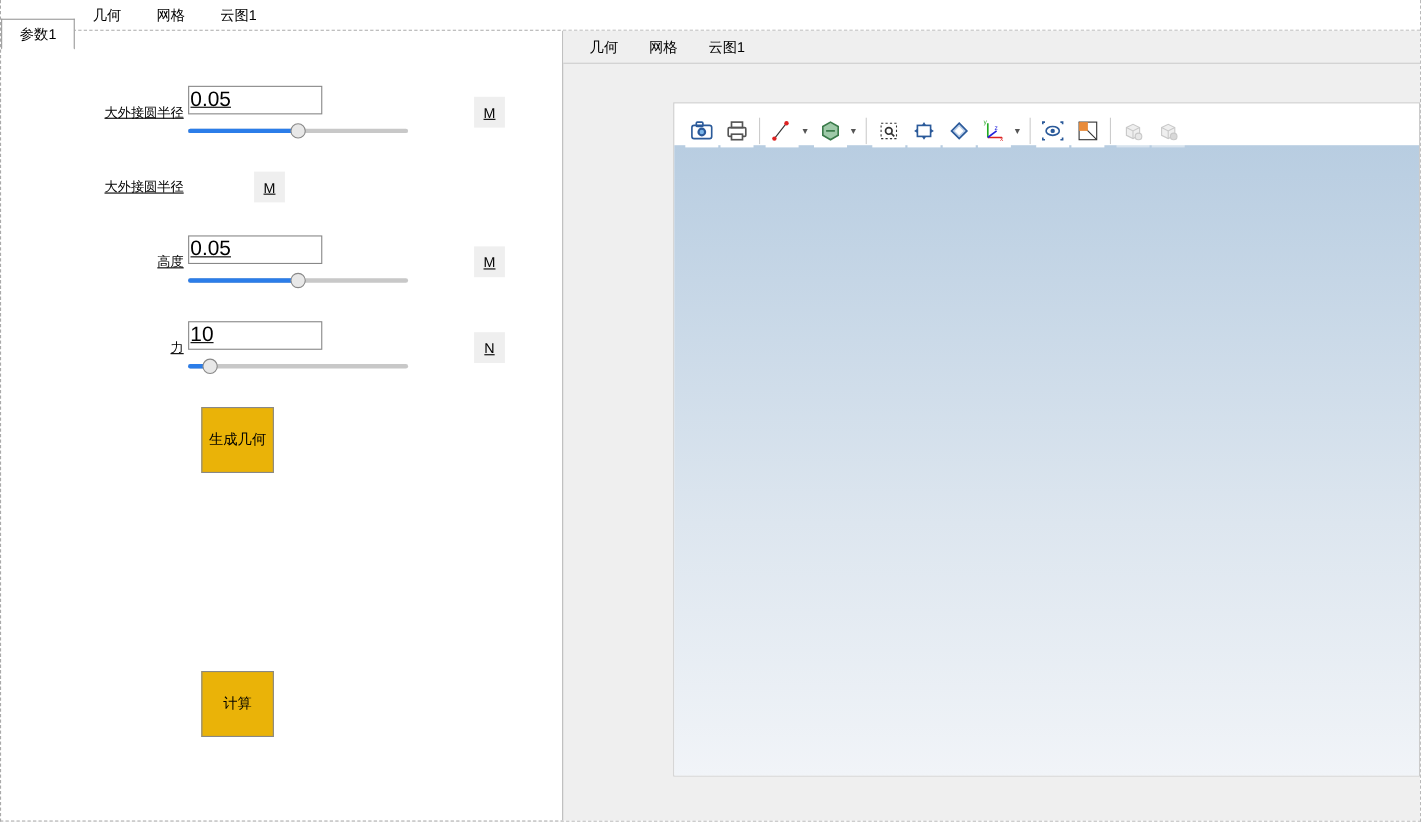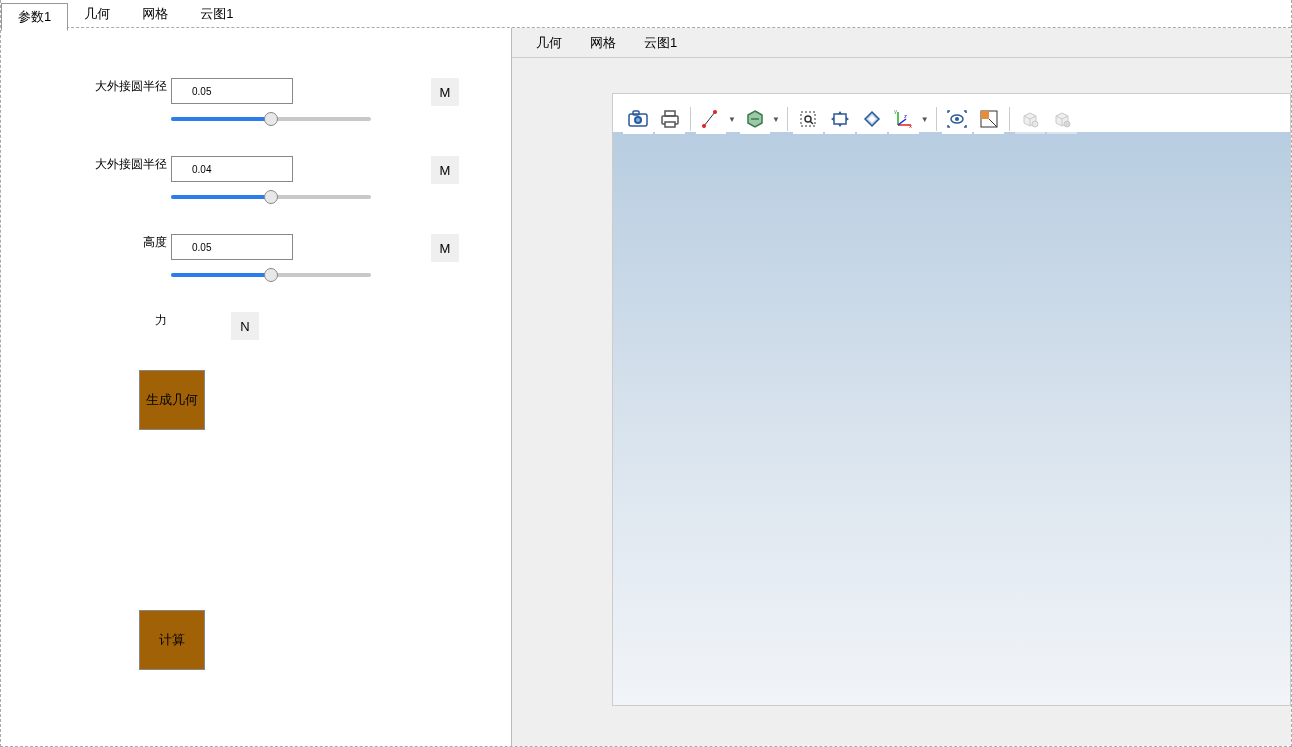--- a/index.html
+++ b/index.html
@@ -1,33 +1,33 @@
 <!DOCTYPE html>
 <html><head>
 <meta charset="utf-8">
 <style>
 * { box-sizing: border-box; margin: 0; padding: 0; }
 body { font-family: "Microsoft YaHei", Arial, sans-serif; font-size: 13px; background: #fff; color: #000; }
 .outer { width: 1292px; height: 747px; position: relative; border: 1px dashed #aaa; border-top: none; }
 .top-tabs { display: flex; height: 28px; align-items: center; border-bottom: 1px dashed #aaa; background: #fff; }
 .top-tabs .tab { padding: 4px 16px; cursor: pointer; font-size: 13px; }
-.top-tabs .tab.active { border: 1px solid #999; border-bottom: 1px solid #fff; background: #fff; position: relative; top: 3px; }
+.top-tabs .tab.active { border: 1px solid #999; border-bottom: 1px solid #fff; background: #fff; position: relative; top: 17px; }
 .content { display: flex; height: calc(100% - 28px); }
 .left-panel { width: 510px; padding: 50px 40px 10px 90px; position: relative; }
-.param-row { display: flex; margin-bottom: 30px; }
+.param-row { display: flex; align-items: center; margin-bottom: 30px; text-decoration: underline; }
 .param-label { width: 80px; text-align: right; font-size: 12px; padding-right: 4px; white-space: nowrap; }
 .param-col { display: flex; flex-direction: column; }
-.param-input { width: 122px; height: 26px; border: 1px solid #888; padding: 2px 20px; font-size: 10px; }
+.param-input { width: 122px; height: 26px; border: 1px solid #888; padding: 2px 1px; font-size: 19px; }
 .slider-wrap { width: 200px; margin-top: 6px; }
 .slider { width: 100%; height: 16px; position: relative; background: transparent; }
 .slider-track { position: absolute; top: 7px; left: 0; right: 0; height: 4px; background: #c8c8c8; border-radius: 2px; }
 .slider-fill { position: absolute; top: 7px; left: 0; height: 4px; background: #2b7de9; border-radius: 2px; }
 .slider-thumb { position: absolute; top: 2px; width: 14px; height: 14px; background: #e8e8e8; border: 1px solid #888; border-radius: 50%; transform: translateX(-50%); }
 .unit-box { width: 28px; height: 28px; background: #efefef; display: flex; align-items: center; justify-content: center; margin-left: 60px; font-size: 13px; }
-.btn { width: 66px; height: 60px; background: #a16207; border: 1px solid #888; display: flex; align-items: center; justify-content: center; font-size: 13px; cursor: pointer; margin-left: 48px; }
+.btn { width: 66px; height: 60px; background: #eab308; border: 1px solid #888; display: flex; align-items: center; justify-content: center; font-size: 13px; cursor: pointer; margin-left: 92px; }
 .btn-tall { margin-top: 0; }
 .btn-spacer { height: 90px; }
 .right-panel { flex: 1; background: #efefef; border-left: 1px solid #bbb; position: relative; padding-top: 0; }
 .right-tabs { display: flex; height: 30px; align-items: center; padding-left: 10px; border-bottom: 1px solid #ccc; background: #efefef; }
 .right-tabs .tab { padding: 4px 14px; cursor: pointer; font-size: 13px; }
 .viewer-area { position: absolute; left: 100px; right: 0; top: 65px; bottom: 40px; background: #fff; border: 1px solid #ccc; }
 .toolbar { position: absolute; top: 10px; left: 10px; display: flex; gap: 2px; z-index: 2; align-items: center; }
 .tool-btn { width: 30px; height: 30px; display: flex; align-items: center; justify-content: center; cursor: pointer; border: 1px solid transparent; background: #fff; }
 .tool-sep { width: 1px; height: 24px; background: #ccc; margin: 0 3px; }
 .tool-dd { display: flex; align-items: center; }
@@ -59,50 +59,50 @@
               <div class="slider-fill" style="width:50%"></div>
               <div class="slider-thumb" style="left:50%"></div>
             </div>
           </div>
         </div>
         <div class="unit-box">M</div>
       </div>
 
       <div class="param-row">
         <div class="param-label">大外接圆半径</div>
-        <div class="param-col">
-          <input class="param-input" value="0.04" style="">
-          <div class="slider-wrap">
-            <div class="slider">
-              <div class="slider-track"></div>
-              <div class="slider-fill" style="width:50%"></div>
-              <div class="slider-thumb" style="left:50%"></div>
-            </div>
-          </div>
-        </div>
         <div class="unit-box">M</div>
       </div>
 
       <div class="param-row">
         <div class="param-label">高度</div>
         <div class="param-col">
           <input class="param-input" value="0.05" style="">
           <div class="slider-wrap">
             <div class="slider">
               <div class="slider-track"></div>
               <div class="slider-fill" style="width:50%"></div>
               <div class="slider-thumb" style="left:50%"></div>
             </div>
           </div>
         </div>
         <div class="unit-box">M</div>
       </div>
 
       <div class="param-row">
         <div class="param-label">力</div>
+        <div class="param-col">
+          <input class="param-input" value="10" style="">
+          <div class="slider-wrap">
+            <div class="slider">
+              <div class="slider-track"></div>
+              <div class="slider-fill" style="width:10%"></div>
+              <div class="slider-thumb" style="left:10%"></div>
+            </div>
+          </div>
+        </div>
         <div class="unit-box">N</div>
       </div>
 
       <div class="btn btn-tall">生成几何</div>
       <div class="btn-spacer"></div>
       <div class="btn-spacer"></div>
       <div class="btn">计算</div>
 
     </div>
 

